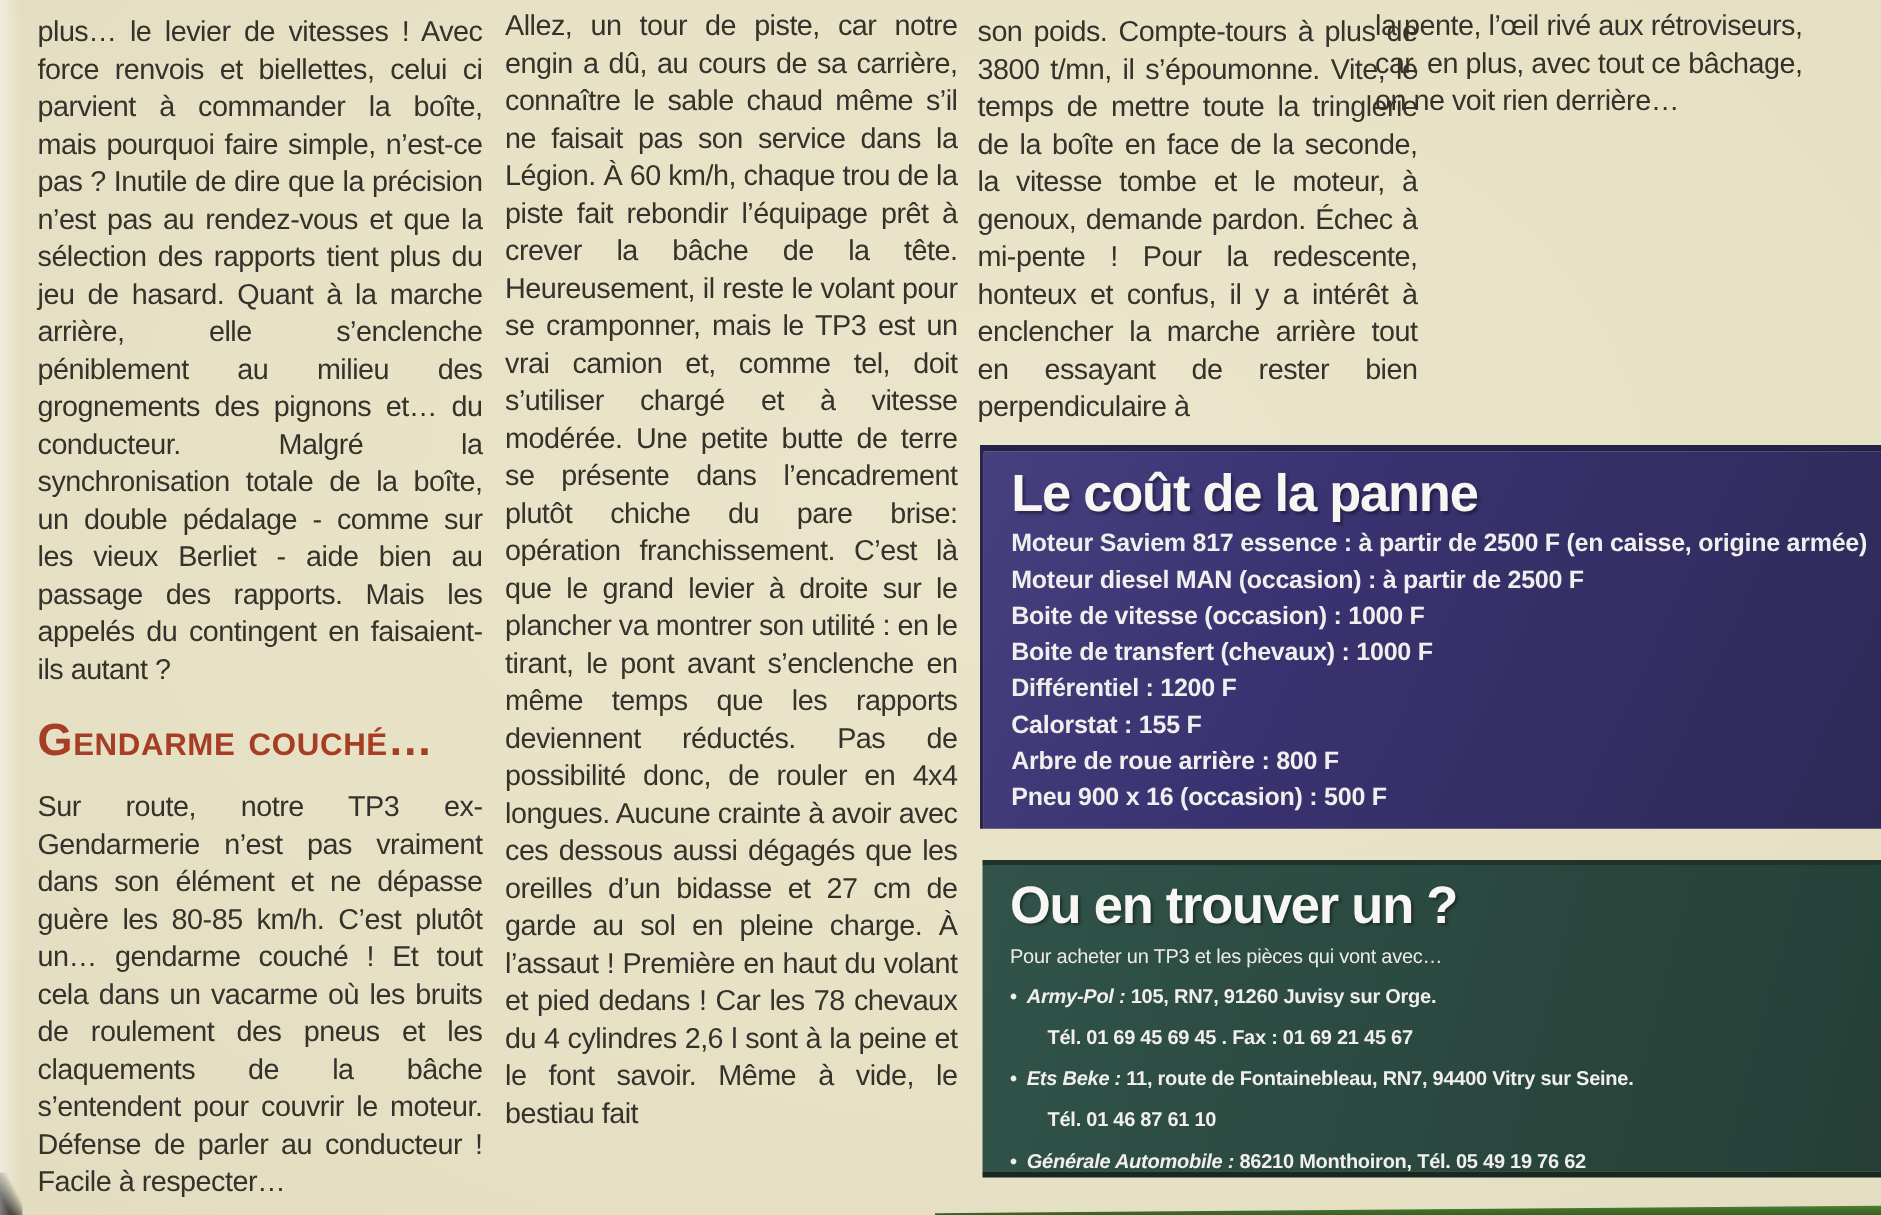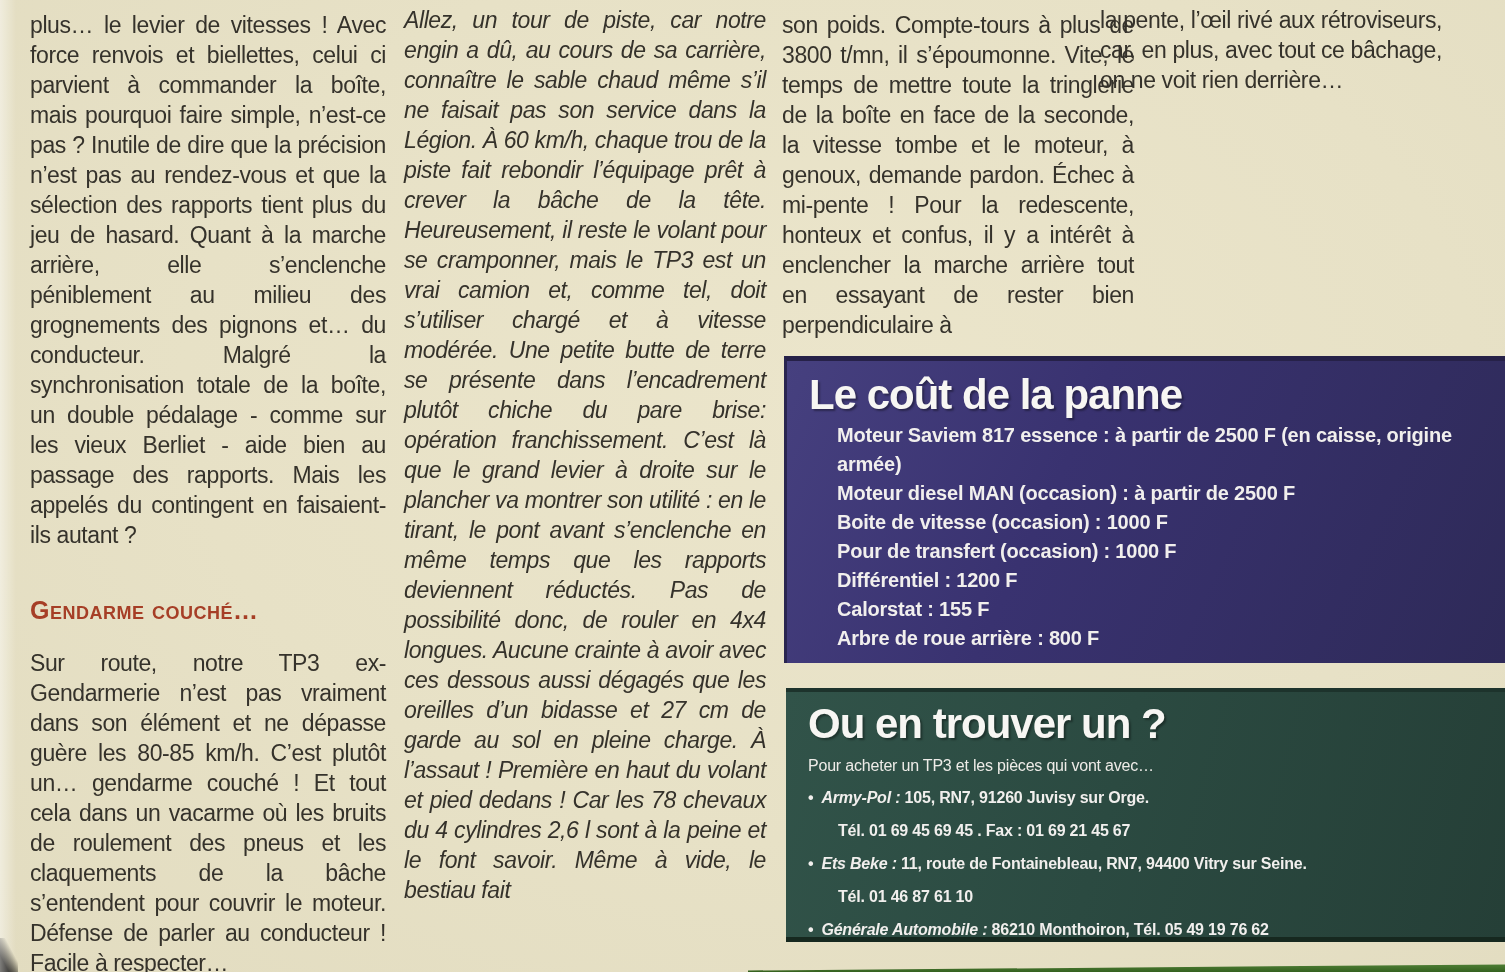--- a/index.html
+++ b/index.html
@@ -13,28 +13,28 @@
   .col{
     position:absolute;
     color:#35322b;
     font-size:23px;
     letter-spacing:-0.4px;
     line-height:30px;
     text-align:justify;
   }
   .col p{margin:0;}
   .col1{left:30px;top:10px;width:356px;}
-  .col2{left:404px;top:5px;width:362px;font-style:italic;}
+  .col2{left:404px;top:5px;width:362px;}
   .col3{left:782px;top:10px;width:352px;}
   .col4{left:1100px;top:5px;width:342px;}
   .section-heading{
-    margin:40px 0 18px 0;
+    margin:22px 0 18px 0;
     font-variant:small-caps;
     font-weight:bold;
-    font-size:25px;
+    font-size:36px;
     line-height:40px;
     letter-spacing:0.5px;
     color:#a63e26;
     text-align:left;
   }
   .box{
     position:absolute;
     color:#ffffff;
     box-sizing:border-box;
   }
@@ -59,21 +59,20 @@
     line-height:52px;
     color:#f7f6f3;
     text-shadow:2px 2px 2px rgba(0,0,0,0.35);
   }
   .cost-line{
     font-size:20px;
     font-weight:bold;
     letter-spacing:-0.2px;
     line-height:29px;
     color:#f1efed;
-    margin-left:28px;
   }
   .vendor-intro{
     font-size:16px;
     font-weight:normal;
     letter-spacing:-0.2px;
     line-height:31px;
     color:#eeece8;
   }
   .vendor-row{
     font-size:16px;
@@ -124,24 +123,25 @@
 
   <div class="col col4">
     <p>la pente, l’œil rivé aux rétroviseurs, car, en plus, avec tout ce bâchage, on ne voit rien derrière…</p>
   </div>
 
   <div class="box cost-box">
     <div class="box-title">Le coût de la panne</div>
     <div class="cost-line">Moteur Saviem 817 essence : à partir de 2500 F (en caisse, origine armée)</div>
     <div class="cost-line">Moteur diesel MAN (occasion) : à partir de 2500 F</div>
     <div class="cost-line">Boite de vitesse (occasion) : 1000 F</div>
-    <div class="cost-line">Pour de transfert (occasion) : 1000 F</div>
+    <div class="cost-line">Boite de transfert (chevaux) : 1000 F</div>
     <div class="cost-line">Différentiel : 1200 F</div>
     <div class="cost-line">Calorstat : 155 F</div>
     <div class="cost-line">Arbre de roue arrière : 800 F</div>
+    <div class="cost-line">Pneu 900 x 16 (occasion) : 500 F</div>
   </div>
 
   <div class="box vendor-box">
     <div class="box-title">Ou en trouver un ?</div>
     <div class="vendor-intro">Pour acheter un TP3 et les pièces qui vont avec…</div>
 
     <div class="vendor-row">
       <span class="vbullet">•</span><span class="vname">Army-Pol :</span>
       <span class="vtext">105, RN7, 91260 Juvisy sur Orge.</span>
     </div>

